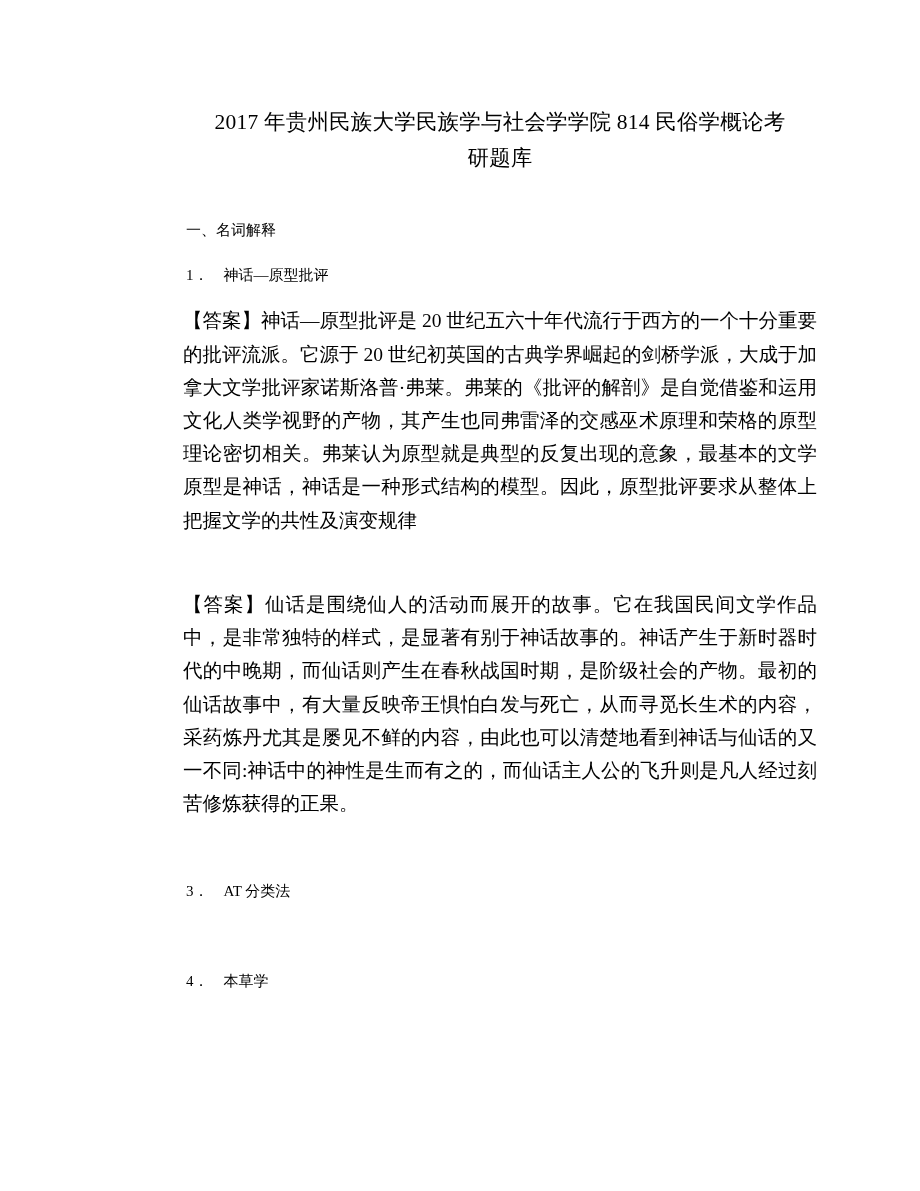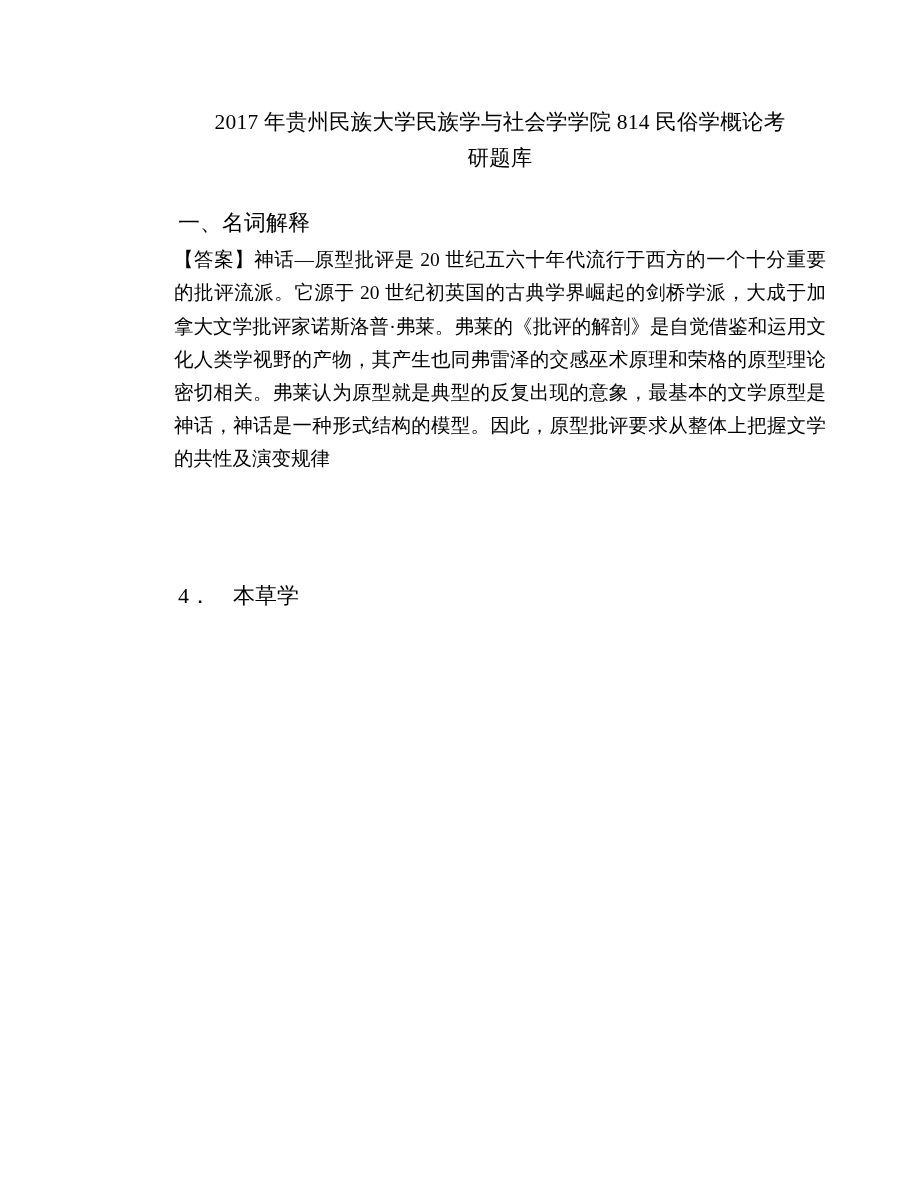--- a/index.html
+++ b/index.html
@@ -37,60 +37,63 @@
     margin: 0 0 0 0;
     letter-spacing: 0.2px;
   }
   .doc-title .title-inner {
     display: inline;
   }
   .section-gap {
     height: 26px;
   }
   .heading-line {
-    font-size: 22px;
+    font-size: 15px;
     line-height: 33.2px;
-    margin: 4px;
+    margin: 12px;
     white-space: pre;
   }
   .blank-line {
     height: 33.2px;
   }
   .answer-block {
     font-size: 19.5px;
     line-height: 33.2px;
     text-align: justify;
     text-justify: inter-ideograph;
-    margin: 0;
+    margin: 9px;
   }
   .latin {
     font-family: "Liberation Serif", "DejaVu Serif", serif;
   }
 </style>
 </head>
 <body>
 
 <div class="page">
   <div class="content">
 
     <h1 class="doc-title">
       <span class="title-inner">2017 年贵州民族大学民族学与社会学学院 814 民俗学概论考</span><br>
       <span class="title-inner">研题库</span>
     </h1>
 
     <div class="section-gap"></div>
 
     <p class="heading-line">一、名词解释</p>
 
+    <p class="heading-line"><span>1．</span><span>　</span><span>神话—原型批评</span></p>
     <p class="answer-block">【答案】神话—原型批评是 20 世纪五六十年代流行于西方的一个十分重要的批评流派。它源于 20 世纪初英国的古典学界崛起的剑桥学派，大成于加拿大文学批评家诺斯洛普·弗莱。弗莱的《批评的解剖》是自觉借鉴和运用文化人类学视野的产物，其产生也同弗雷泽的交感巫术原理和荣格的原型理论密切相关。弗莱认为原型就是典型的反复出现的意象，最基本的文学原型是神话，神话是一种形式结构的模型。因此，原型批评要求从整体上把握文学的共性及演变规律</p>
 
     <div class="blank-line"></div>
 
+    <p class="answer-block">【答案】仙话是围绕仙人的活动而展开的故事。它在我国民间文学作品中，是非常独特的样式，是显著有别于神话故事的。神话产生于新时器时代的中晚期，而仙话则产生在春秋战国时期，是阶级社会的产物。最初的仙话故事中，有大量反映帝王惧怕白发与死亡，从而寻觅长生术的内容，采药炼丹尤其是屡见不鲜的内容，由此也可以清楚地看到神话与仙话的又一不同:神话中的神性是生而有之的，而仙话主人公的飞升则是凡人经过刻苦修炼获得的正果。</p>
 
     <div class="blank-line"></div>
 
+    <p class="heading-line"><span>3．</span><span>　</span><span class="latin">AT 分类法</span></p>
 
     <div class="blank-line"></div>
 
     <p class="heading-line"><span>4．</span><span>　</span><span>本草学</span></p>
 
   </div>
 </div>
 
 </body></html>

